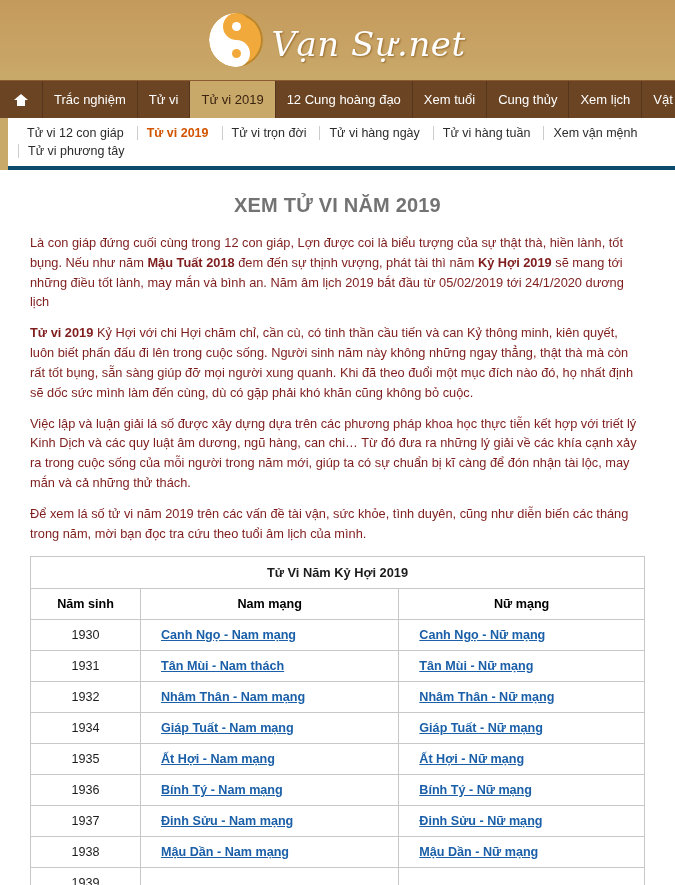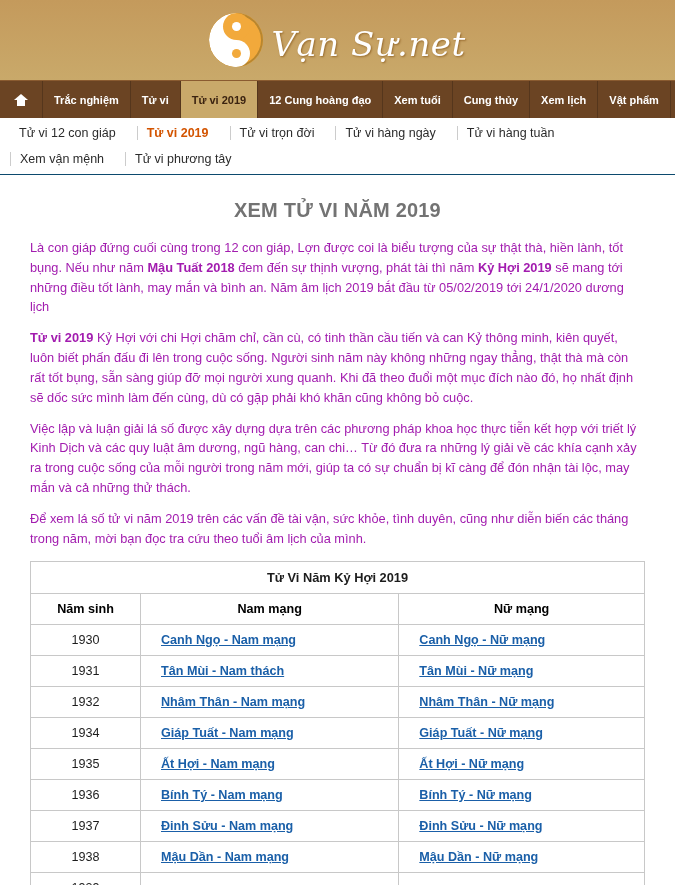--- a/index.html
+++ b/index.html
@@ -74,22 +74,22 @@
     background: #6b4423;
     display: flex;
     align-items: stretch;
     height: 38px;
     border-top: 1px solid #8a5b30;
   }
   .nav-main .nav-item {
     display: flex; align-items: center;
     padding: 0 11px;
     color: #ffffff;
-    font-size: 11px;
-    font-weight: bold;
+    font-size: 13px;
+    font-weight: normal;
     white-space: nowrap;
     border-right: 1px solid #55361c;
     cursor: pointer;
   }
   .nav-main .nav-item.home { padding: 0 14px; }
   .nav-main .nav-item.active {
     background: #c9a96a;
     color: #3b2310;
   }
   .home-icon {
@@ -110,22 +110,23 @@
     width: 8px; height: 6px;
     background: #ffffff;
   }
   
   .nav-sub {
     background: #ffffff;
     display: flex;
     align-items: center;
     flex-wrap: wrap;
     padding: 8px 10px;
-    gap: 12px;
-    border-bottom: 1px solid #0c4a6e;
+    gap: 4px;
+    border-bottom: 4px solid #0c4a6e;
+    margin-left: 8px;
   }
   .nav-sub .sub-item {
     font-size: 12.5px;
     color: #2b2b2b;
     padding: 0 9px;
     white-space: nowrap;
     cursor: pointer;
   }
   .nav-sub .sub-item + .sub-item { border-left: 1px solid #cccccc; }
   .nav-sub .sub-item.active { color: #d35400; font-weight: bold; }
@@ -138,21 +139,21 @@
     text-align: center;
     color: #737373;
     font-size: 20px;
     font-weight: bold;
     margin: 6px 0 16px 0;
     letter-spacing: .2px;
   }
   .content p {
     font-size: 12.8px;
     line-height: 1.55;
-    color: #a21caf;
+    color: #7f1d1d;
     margin: 0 0 11px 0;
     text-align: left;
   }
   .content p b { font-weight: bold; }
   
   table.zodiac {
     width: 100%;
     border-collapse: collapse;
     margin-top: 12px;
     font-size: 12.6px;

